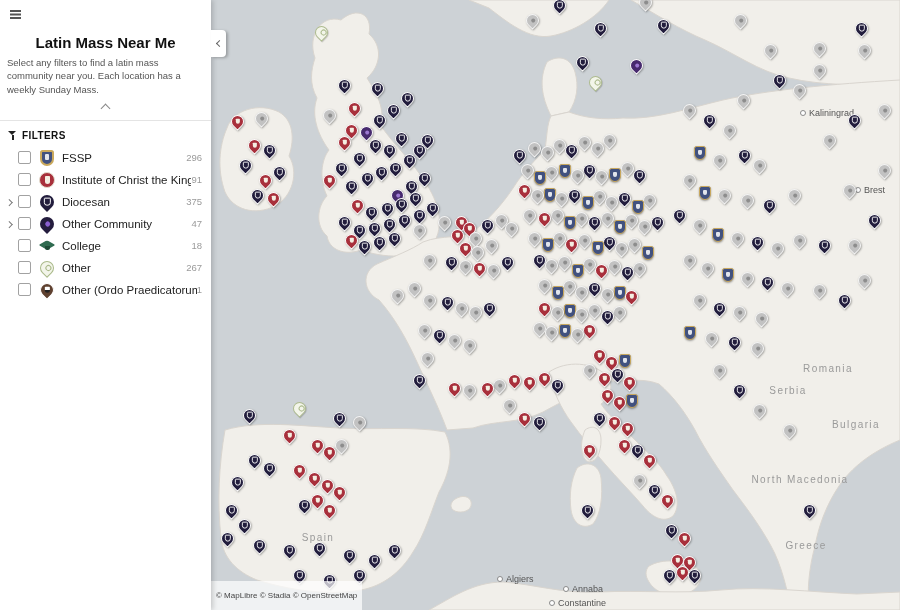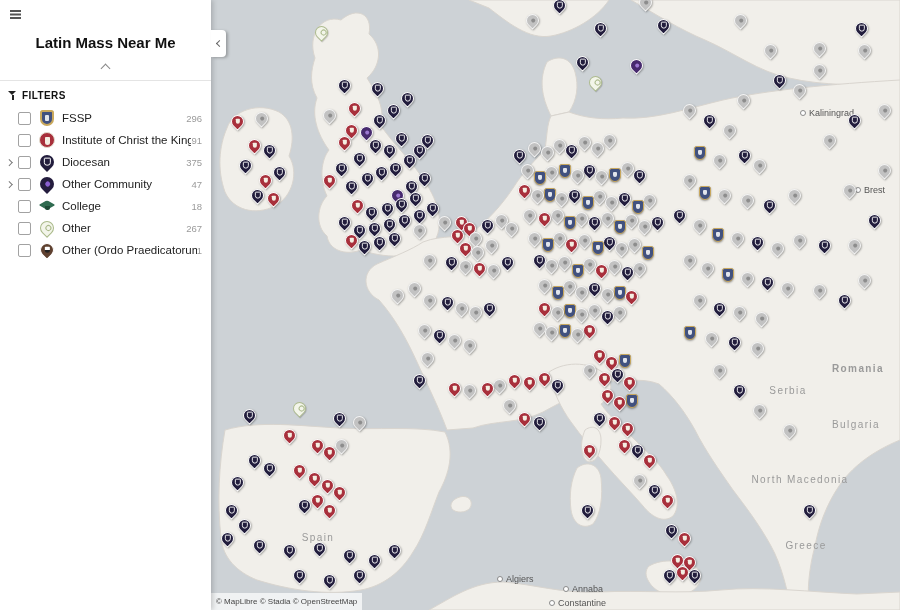--- a/index.html
+++ b/index.html
@@ -93,21 +93,21 @@
   .land-svg { position:absolute; left:0; top:0; z-index:0; }
   #labels-layer { position:absolute; inset:0; z-index:1; }
   #pins-layer { position:absolute; inset:0; z-index:2; }
   .map-country { position:absolute; transform:translate(-50%,-50%); font-size:10px; color:#9a9a9a;
                  letter-spacing:1.4px; white-space:nowrap; }
   .map-city { position:absolute; transform:translate(0,-50%); font-size:9px; color:#555; white-space:nowrap;
               display:flex; align-items:center; }
   .map-city::before { content:""; width:4px; height:4px; border:1.5px solid #8a8a8a; border-radius:50%;
                       background:#fff; margin-right:3px; flex:none; }
   .attribution { position:absolute; left:0; bottom:0; z-index:5; font-size:8px; color:#444;
-                 background:rgba(255,255,255,.7); padding:4px 5px; }
+                 background:rgba(255,255,255,.7); padding:10px 5px; }
 
   
   .marker { position:absolute; width:13px; height:13px; border-radius:50% 50% 50% 0;
             transform:rotate(-45deg); border:1px solid #fff; box-shadow:0 1px 2px rgba(0,0,0,.35); }
   .marker::after { content:""; position:absolute; }
   .pin-diocesan { background:#221d3d; }
   .pin-diocesan::after { left:3px; top:2px; width:4px; height:5px; border:1px solid rgba(255,255,255,.9);
                          border-radius:1px 1px 3px 3px; transform:rotate(45deg); }
   .pin-fssp { transform:none; border-radius:3px 3px 7px 7px; background:#41517f;
               border:1.5px solid #c9a85c; width:12px; height:14px; }
@@ -155,21 +155,21 @@
         <path d="M 374,430 C 382,424 390,428 390,440 C 390,452 386,462 378,462 C 370,460 368,444 374,430 Z"></path>
 
         <path d="M 246,498 C 254,494 262,498 260,506 C 258,512 248,514 242,510 C 238,506 240,501 246,498 Z"></path>
 
         <path d="M 218,610 C 240,598 262,582 292,582 C 322,584 352,594 388,592 C 430,590 470,594 510,590 C 550,586 600,592 646,594 L 689,592 L 689,610 Z"></path>
       </g>
     </svg>
     <div id="labels-layer">
         <div class="map-city" style="left: 589px; top: 113px;">Kaliningrad</div>
         <div class="map-city" style="left: 644px; top: 190px;">Brest</div>
-        <div class="map-country" style="left: 647px; top: 368px; font-weight: bold;">Romania</div>
+        <div class="map-country" style="left: 617px; top: 368px;">Romania</div>
         <div class="map-country" style="left: 577px; top: 390px;">Serbia</div>
         <div class="map-country" style="left: 645px; top: 424px;">Bulgaria</div>
         <div class="map-country" style="left: 589px; top: 479px;">North Macedonia</div>
         <div class="map-country" style="left: 595px; top: 545px;">Greece</div>
         <div class="map-country" style="left: 107px; top: 537px;">Spain</div>
         <div class="map-city" style="left: 286px; top: 579px;">Algiers</div>
         <div class="map-city" style="left: 352px; top: 589px;">Annaba</div>
         <div class="map-city" style="left: 338px; top: 603px;">Constantine</div>
       </div>
     <div id="pins-layer">
@@ -476,20 +476,21 @@
   </main>
 
   <aside class="sidebar">
     <div class="search-row">
       <button class="icon-btn">
         <span class="lst"></span>
       </button>
     </div>
 
     <h1 class="page-title">Latin Mass Near Me</h1>
+    <p class="desc">Select any filters to find a latin mass community near you. Each location has a weekly Sunday Mass.</p>
 
     <div class="collapse-up">
       <span class="chev-up"></span>
     </div>
     <hr class="divider">
 
     <div class="filters-heading">
       <span class="funnel"></span>
       <span class="txt">FILTERS</span>
     </div>

